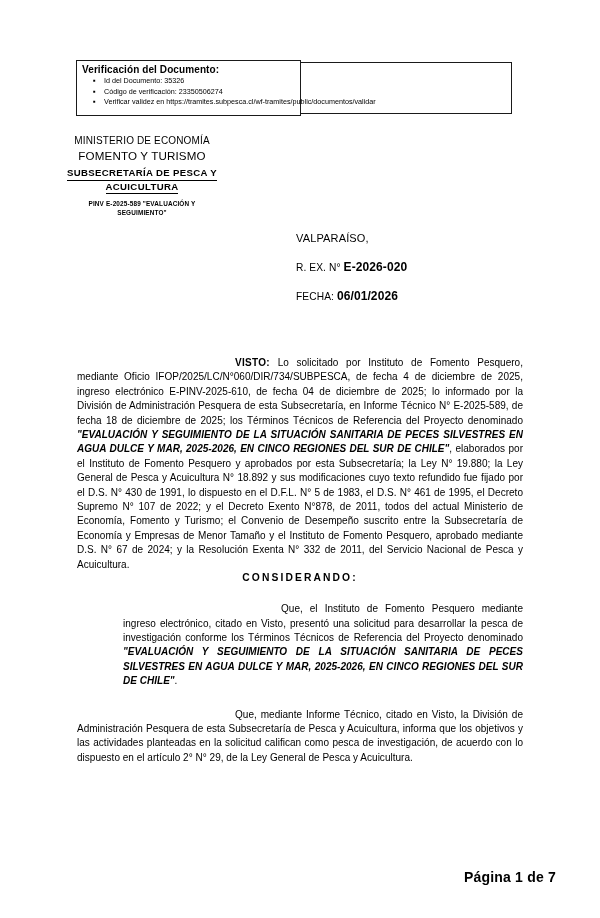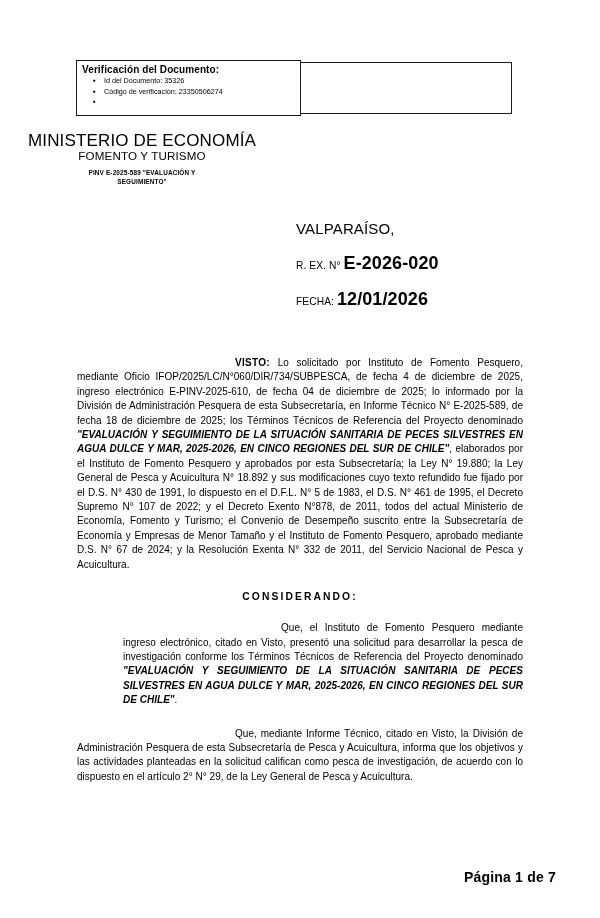--- a/index.html
+++ b/index.html
@@ -80,21 +80,21 @@
 
   
   #org-header {
     position: absolute;
     left: 28px;
     top: 133px;
     width: 228px;
     text-align: center;
   }
   .org-line1 {
-    font-size: 17px;
+    font-size: 10px;
     line-height: 15px;
     letter-spacing: 0.15px;
     white-space: nowrap;
   }
   .org-line2 {
     font-size: 11.6px;
     line-height: 15px;
     letter-spacing: 0.15px;
     white-space: nowrap;
   }
@@ -126,32 +126,32 @@
     width: 228px;
   }
   .doc-subject {
     font-size: 10.4px;
     line-height: 14.2px;
     text-align: justify;
     text-align-last: left;
     letter-spacing: 0.15px;
   }
   .place-line {
-    margin-top: 4px;
-    font-size: 15px;
+    margin-top: 16px;
+    font-size: 11px;
     letter-spacing: 0.15px;
   }
   .res-line {
     margin-top: 16px;
     font-size: 10.2px;
     letter-spacing: 0.1px;
   }
   .res-line .strong,
   .date-line .strong {
-    font-size: 18px;
+    font-size: 12px;
     font-weight: bold;
     letter-spacing: 0.1px;
   }
   .date-line {
     margin-top: 15px;
     font-size: 10.2px;
     letter-spacing: 0.1px;
   }
 
   
@@ -184,21 +184,21 @@
     font-weight: bold;
     font-style: italic;
   }
   .section-head {
     text-align: center;
     font-size: 10.3px;
     font-weight: bold;
     letter-spacing: 2.1px;
     margin: 0;
   }
-  .gap-before-head { margin-top: 19px; }
+  .gap-before-head { }
   .gap-after-head  { margin-top: 19px; margin-left: 46px; }
 
   
   #footer {
     position: absolute;
     left: 0;
     top: 869px;
     width: 600px;
   }
   .page-num {
@@ -222,43 +222,48 @@
       <li>
         <span class="bullet">▪</span>
         <span>Id del Documento: 35326</span>
       </li>
       <li>
         <span class="bullet">▪</span>
         <span>Código de verificación: 23350506274</span>
       </li>
       <li>
         <span class="bullet">▪</span>
+        <span>Verificar validez en https://tramites.subpesca.cl/wf-tramites/public/documentos/validar</span>
       </li>
     </ul>
   </div>
 </div>
 
 <div id="org-header">
   <div class="org-line1">MINISTERIO DE ECONOMÍA</div>
   <div class="org-line2">FOMENTO Y TURISMO</div>
+  <div class="org-sub">
+    <span>SUBSECRETARÍA DE PESCA Y</span><br>
+    <span>ACUICULTURA</span>
+  </div>
   <div class="org-proj">
     <span>PINV E-2025-589 "EVALUACIÓN Y</span><br>
     <span>SEGUIMIENTO"</span>
   </div>
 </div>
 
 <div id="title-block">
   <div class="place-line">VALPARAÍSO,</div>
   <div class="res-line">
     <span>R. EX. N°</span>
     <span class="strong">E-2026-020</span>
   </div>
   <div class="date-line">
     <span>FECHA:</span>
-    <span class="strong">12/01/2026</span>
+    <span class="strong">06/01/2026</span>
   </div>
 </div>
 
 <div id="body-text">
 
   <p class="para">
     <span class="indent-lead"></span><span class="lead-bold">VISTO:</span><span> Lo solicitado por Instituto de Fomento Pesquero, mediante Oficio IFOP/2025/LC/N°060/DIR/734/SUBPESCA, de fecha 4 de diciembre de 2025, ingreso electrónico E-PINV-2025-610, de fecha 04 de diciembre de 2025; lo informado por la División de Administración Pesquera de esta Subsecretaría, en Informe Técnico N° E-2025-589, de fecha 18 de diciembre de 2025; los Términos Técnicos de Referencia del Proyecto denominado </span><span class="proj-name">"EVALUACIÓN Y SEGUIMIENTO DE LA SITUACIÓN SANITARIA DE PECES SILVESTRES EN AGUA DULCE Y MAR, 2025-2026, EN CINCO REGIONES DEL SUR DE CHILE"</span><span>, elaborados por el Instituto de Fomento Pesquero y aprobados por esta Subsecretaría; la Ley N° 19.880; la Ley General de Pesca y Acuicultura N° 18.892 y sus modificaciones cuyo texto refundido fue fijado por el D.S. N° 430 de 1991, lo dispuesto en el D.F.L. N° 5 de 1983, el D.S. N° 461 de 1995, el Decreto Supremo N° 107 de 2022; y el Decreto Exento N°878, de 2011, todos del actual Ministerio de Economía, Fomento y Turismo; el Convenio de Desempeño suscrito entre la Subsecretaría de Economía y Empresas de Menor Tamaño y el Instituto de Fomento Pesquero, aprobado mediante D.S. N° 67 de 2024; y la Resolución Exenta N° 332 de 2011, del Servicio Nacional de Pesca y Acuicultura.</span>
   </p>
 
   <p class="section-head gap-before-head">CONSIDERANDO:</p>

